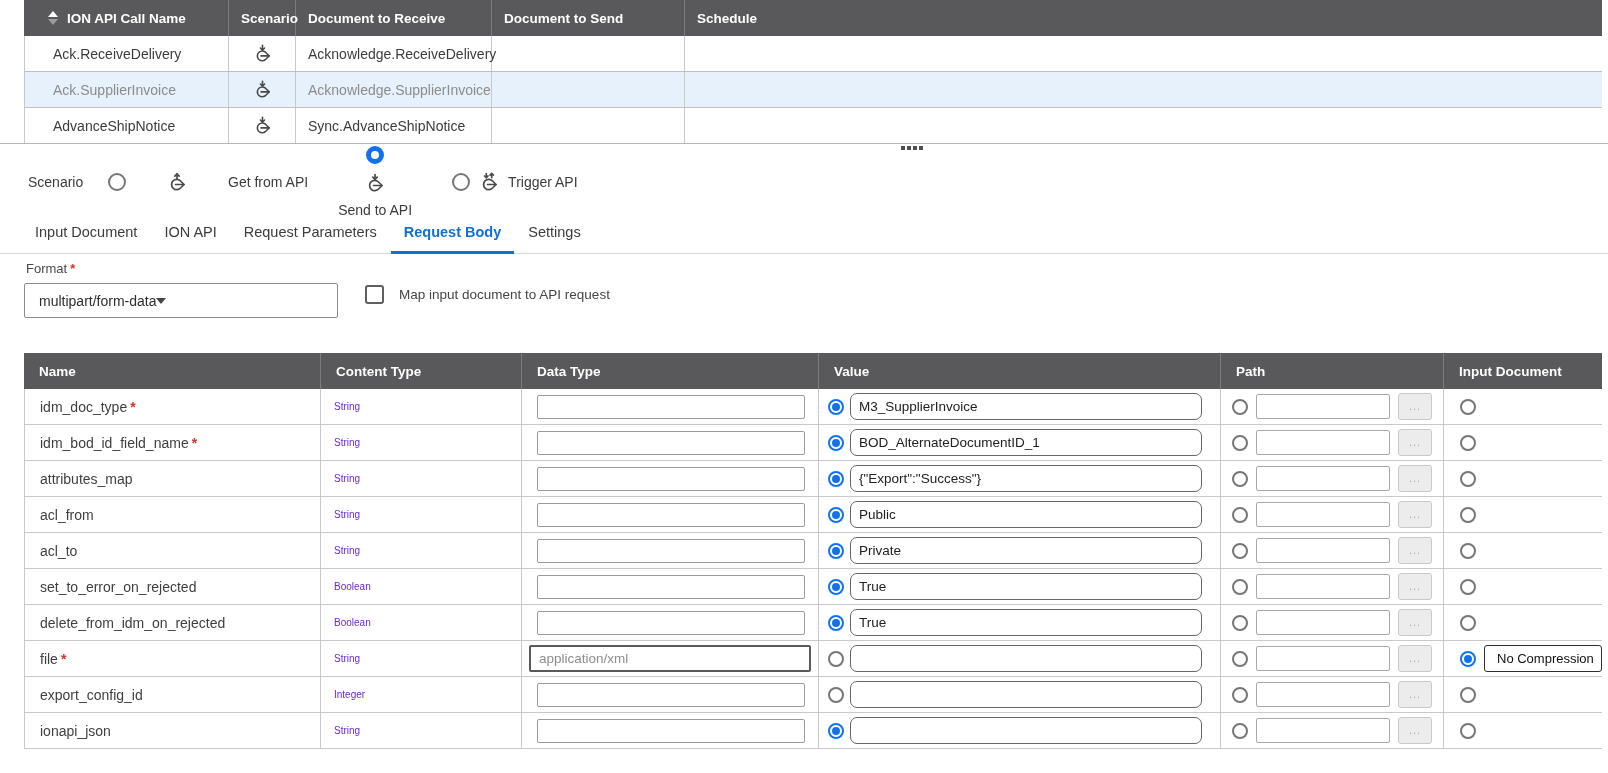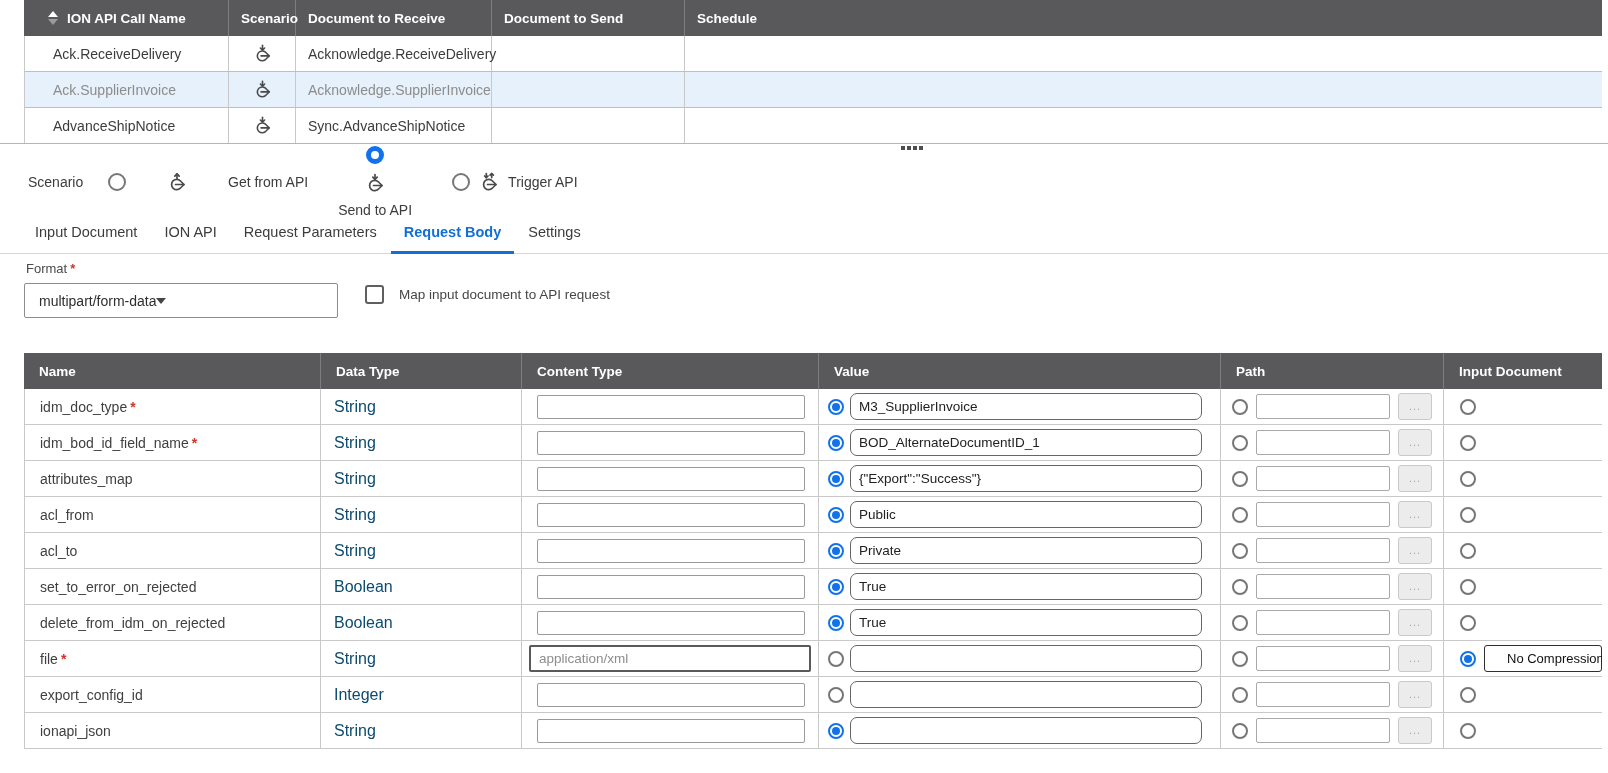--- a/index.html
+++ b/index.html
@@ -68,36 +68,36 @@
   
   .p-table { position:absolute; left:24px; top:353px; width:1578px; }
   .p-row { display:grid; grid-template-columns:296px 201px 297px 402px 223px 1fr; height:36px; }
   .p-head { background:#59595B; color:#fff; font-weight:bold; font-size:13.5px; }
   .p-head .p-cell { display:flex; align-items:center; padding-left:15px; border-left:1px solid rgba(255,255,255,0.22); }
   .p-head .p-cell:first-child { border-left:none; }
   .p-body .p-row { border-bottom:1px solid #c9c9c9; border-left:1px solid #c9c9c9; }
   .p-body .p-cell { display:flex; align-items:center; border-right:1px solid #c9c9c9; padding-left:15px; overflow:hidden; }
   .p-body .p-cell:last-child { border-right:none; }
   .p-body .name-cell { font-size:14px; color:#3f3f3f; }
-  .p-body .type-cell { font-size:16px; color:#0c4a6e; padding-left:13px; }
+  .p-body .type-cell { font-size:10px; color:#6d28d9; padding-left:13px; }
 
   .ct-input { width:268px; height:24px; border:1px solid #9a9a9a; border-radius:2px; padding:0 8px; background:#fff; }
   .ct-input.focused { border:2px solid #5a5a5a; height:27px; width:282px; margin-left:-8px; }
 
   .val-cell { padding-left:9px !important; gap:6px; }
   .val-input { width:352px; height:27px; border:1px solid #666; border-radius:7px; padding:0 8px; background:#fff; }
 
   .path-cell { padding-left:11px !important; gap:8px; }
   .path-input { width:134px; height:25px; border:1px solid #a9a9a9; border-radius:2px; padding:0 6px; background:#fff; }
   .browse { width:34px; height:27px; background:#ececec; border:1px solid #c9c9c9; border-radius:3px;
             color:#a9a9a9; font-size:11px; letter-spacing:1px; line-height:1; cursor:default; }
 
   .doc-cell { padding-left:16px !important; gap:8px; }
   .dd-select { height:27px; min-width:108px; border:1.5px solid #2f2f2f; border-radius:3px; background:#fff;
-               display:flex; align-items:center; gap:8px; padding:0 22px; font-size:13px; color:#111; white-space:nowrap; }
+               display:flex; align-items:center; gap:8px; padding:0 12px; font-size:13px; color:#111; white-space:nowrap; }
 </style>
 </head>
 <body>
 
 <div class="top-table">
   <div class="t-row t-head">
     <div class="t-cell">
       <span class="sort">
           <i class="up"></i>
           <i class="dn"></i>
@@ -267,24 +267,24 @@
 </div>
 <div class="map-check"></div>
 <div class="map-label">Map input document to API request</div>
 
 <div class="p-table">
   <div class="p-row p-head">
     <div class="p-cell">
         <span>Name</span>
       </div>
     <div class="p-cell">
+        <span>Content Type</span>
+      </div>
+    <div class="p-cell">
         <span>Data Type</span>
-      </div>
-    <div class="p-cell">
-        <span>Content Type</span>
       </div>
     <div class="p-cell">
         <span>Value</span>
       </div>
     <div class="p-cell">
         <span>Path</span>
       </div>
     <div class="p-cell">
         <span>Input Document</span>
       </div>

